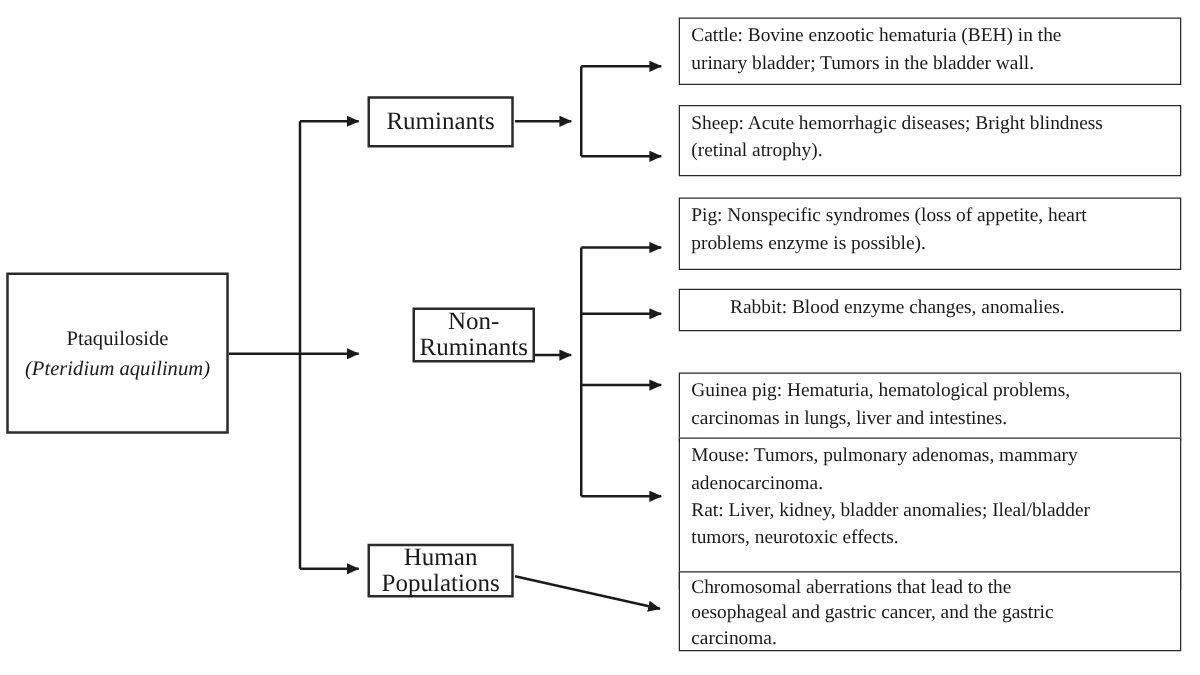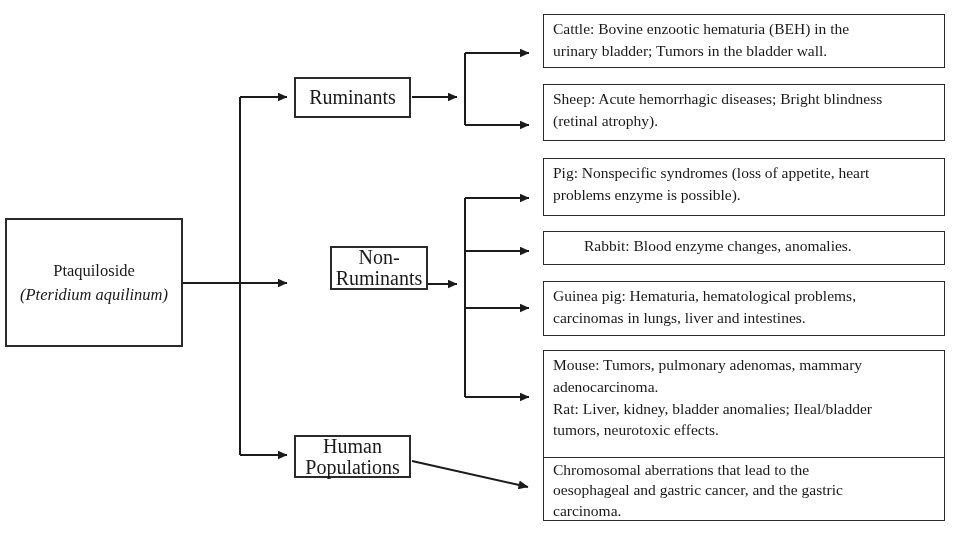--- a/index.html
+++ b/index.html
@@ -59,21 +59,21 @@
     font-size: 15.5px;
     line-height: 21.5px;
     padding: 3px 9px;
     white-space: pre-line;
     overflow: hidden;
   }
   #box-cattle     { top: 14px;  height: 54px; }
   #box-sheep      { top: 84px;  height: 57px; }
   #box-pig        { top: 158px; height: 58px; }
   #box-rabbit     { top: 231px; height: 34px; padding-left: 40px; }
-  #box-guineapig  { top: 281px; height: 55px; }
+  #box-guineapig  { top: 298px; height: 55px; }
   #box-mouserat   { top: 350px; height: 122px; line-height: 21.8px; }
   #box-chromosomal{ top: 457px; height: 64px; line-height: 20.3px; padding-top: 2px; }
 </style>
 </head>
 <body>
 
 <div id="stage">
 
   <svg id="connectors" viewBox="0 0 960 540" xmlns="http://www.w3.org/2000/svg">
     <defs>

